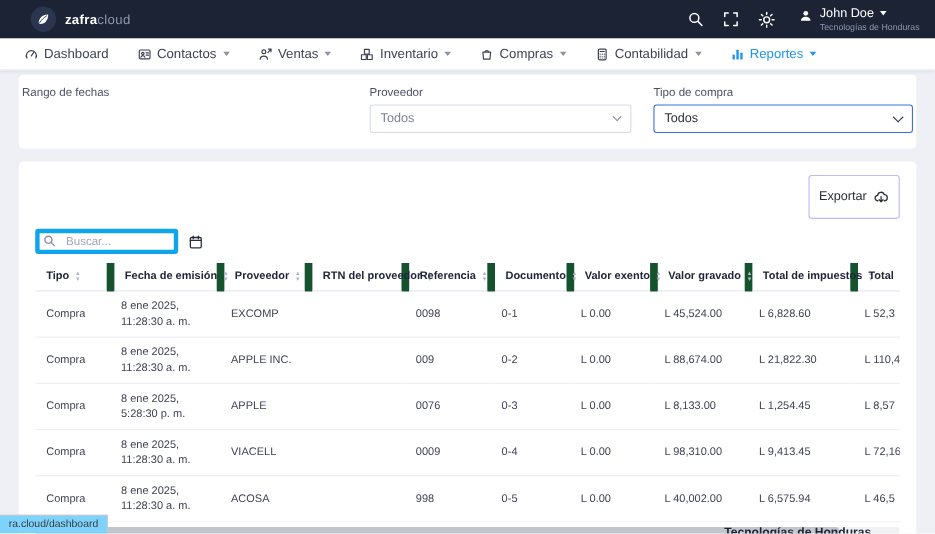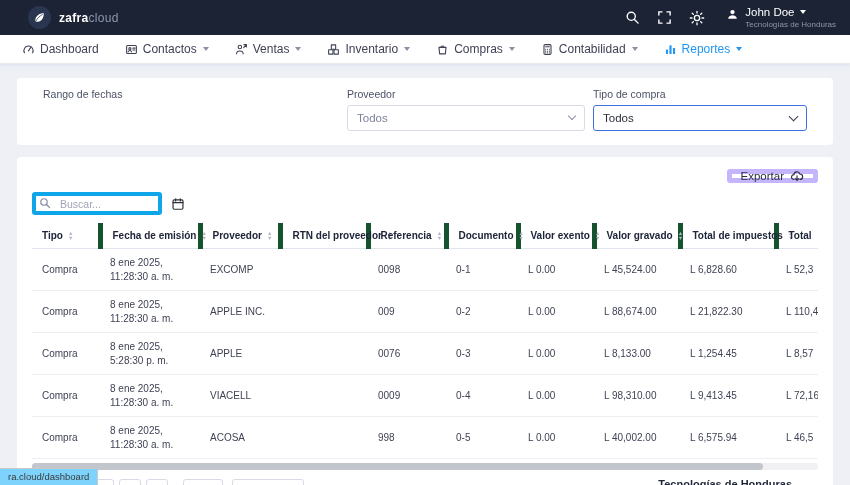--- a/index.html
+++ b/index.html
@@ -24,50 +24,50 @@
   .mainnav{height:29px;background:#fff;border-bottom:1px solid #e8eaf0;box-shadow:0 1px 3px rgba(120,130,160,.15);display:flex;align-items:center;gap:26px;padding:0 22px;font-size:12px;color:#3f4254}
   .nav-item{display:flex;align-items:center;gap:5px;cursor:pointer;white-space:nowrap}
   .nav-item .caret{border-top-color:#8a90a5;margin-left:1px}
   .nav-item.active{color:#2196f3}
   .nav-item.active .caret{border-top-color:#2196f3}
 
   
   .card{background:#fff;border-radius:4px;margin:0 17px}
 
   
-  .filters{margin-top:14px;display:flex;gap:8px;padding:10px 26px 14px}
+  .filters{margin-top:4px;display:flex;gap:20px;padding:10px 3px 14px}
   .fgroup label{display:block;font-size:10.5px;color:#4b5166;margin-bottom:5px}
   .f-date{width:296px}
   .f-prov{width:238px}
   .f-tipo{flex:1}
   .fld{height:26px;border:1px solid #d6dbe7;border-radius:3px;display:flex;align-items:center;padding:0 9px;font-size:11.5px;color:#2b2f3a;background:#fff;width:100%}
   .date-wrap{position:relative}
   .date-wrap input{padding-right:28px;font-family:"Liberation Sans",sans-serif}
   .clear-btn{position:absolute;right:6px;top:5px;width:15px;height:15px;border-radius:50%;background:#2196f3;color:#fff;border:none;font-size:11px;line-height:1;display:flex;align-items:center;justify-content:center;cursor:pointer;padding:0}
   .clear-btn::before{content:"\00d7"}
   .select{justify-content:space-between;cursor:pointer}
   .val-muted{color:#7e8299}
   .f-tipo .fld{border:1.5px solid #3d6fe0}
   .chev{width:6px;height:6px;border-right:1.6px solid #8a90a5;border-bottom:1.6px solid #8a90a5;transform:rotate(45deg);margin-top:-4px;flex:0 0 auto}
   .chev.dark{border-color:#3a3f52;width:7px;height:7px}
 
   
   .table-card{margin-top:12px;padding:12px 15px 30px;position:relative}
   .export-row{display:flex;justify-content:flex-end}
-  .export-btn{display:flex;align-items:center;gap:6px;height:14px;padding:0 9px;background:#fff;border:5px solid #c4b5fd;border-radius:3px;font-size:11.5px;color:#2b2f3a;cursor:pointer;font-family:"Liberation Sans",sans-serif}
+  .export-btn{display:flex;align-items:center;gap:6px;height:40px;padding:0 9px;background:#fff;border:1px solid #c4b5fd;border-radius:3px;font-size:11.5px;color:#2b2f3a;cursor:pointer;font-family:"Liberation Sans",sans-serif}
   .search-row{display:flex;align-items:center;gap:9px;margin-top:9px}
   .search-box{position:relative}
   .search-input{width:130px;height:23px;border:4px solid #0ea5e9;border-radius:3px;padding:0 6px 0 24px;font-size:10.5px;color:#3f4254;font-family:"Liberation Sans",sans-serif}
   .search-input::placeholder{color:#a1a5b7}
   .search-icon{position:absolute;left:7px;top:5px;color:#8a90a5;display:flex}
   .cal-btn{background:none;border:none;padding:0;cursor:pointer;display:flex;color:#2b2f3a}
 
   .table-wrap{margin-top:8px;overflow:hidden;width:100%}
   table{border-collapse:collapse;table-layout:fixed;width:854px;font-size:10px;color:#3f4254}
-  th{font-weight:700;color:#20263a;text-align:left;padding:7px 10px;border-bottom:1px solid #e2e5ee;border-right:5px solid #14532d;white-space:nowrap;font-size:10px;cursor:pointer}
+  th{font-weight:700;color:#20263a;text-align:left;padding:7px 10px;border-bottom:1px solid #e2e5ee;border-right:7px solid #14532d;white-space:nowrap;font-size:10px;cursor:pointer}
   th:last-child{border-right:none}
   .th-inner{display:inline-flex;align-items:center}
   .sort{display:inline-flex;flex-direction:column;margin-left:5px;color:#b3b6c7;font-size:5.5px;line-height:4.5px}
   .sort::before{content:"\25b2"}
   .sort::after{content:"\25bc"}
   td{padding:7px 10px;border-bottom:1px solid #ededf2;vertical-align:middle;white-space:nowrap;height:40px}
   td.wrap{white-space:normal;line-height:1.35}
 
   .fake-track{margin-top:4px;height:7px;border-radius:4px;background:#f1f1f4;width:100%}
   .fake-thumb{height:7px;border-radius:4px;background:#c3c5cd;width:93%;cursor:pointer}

